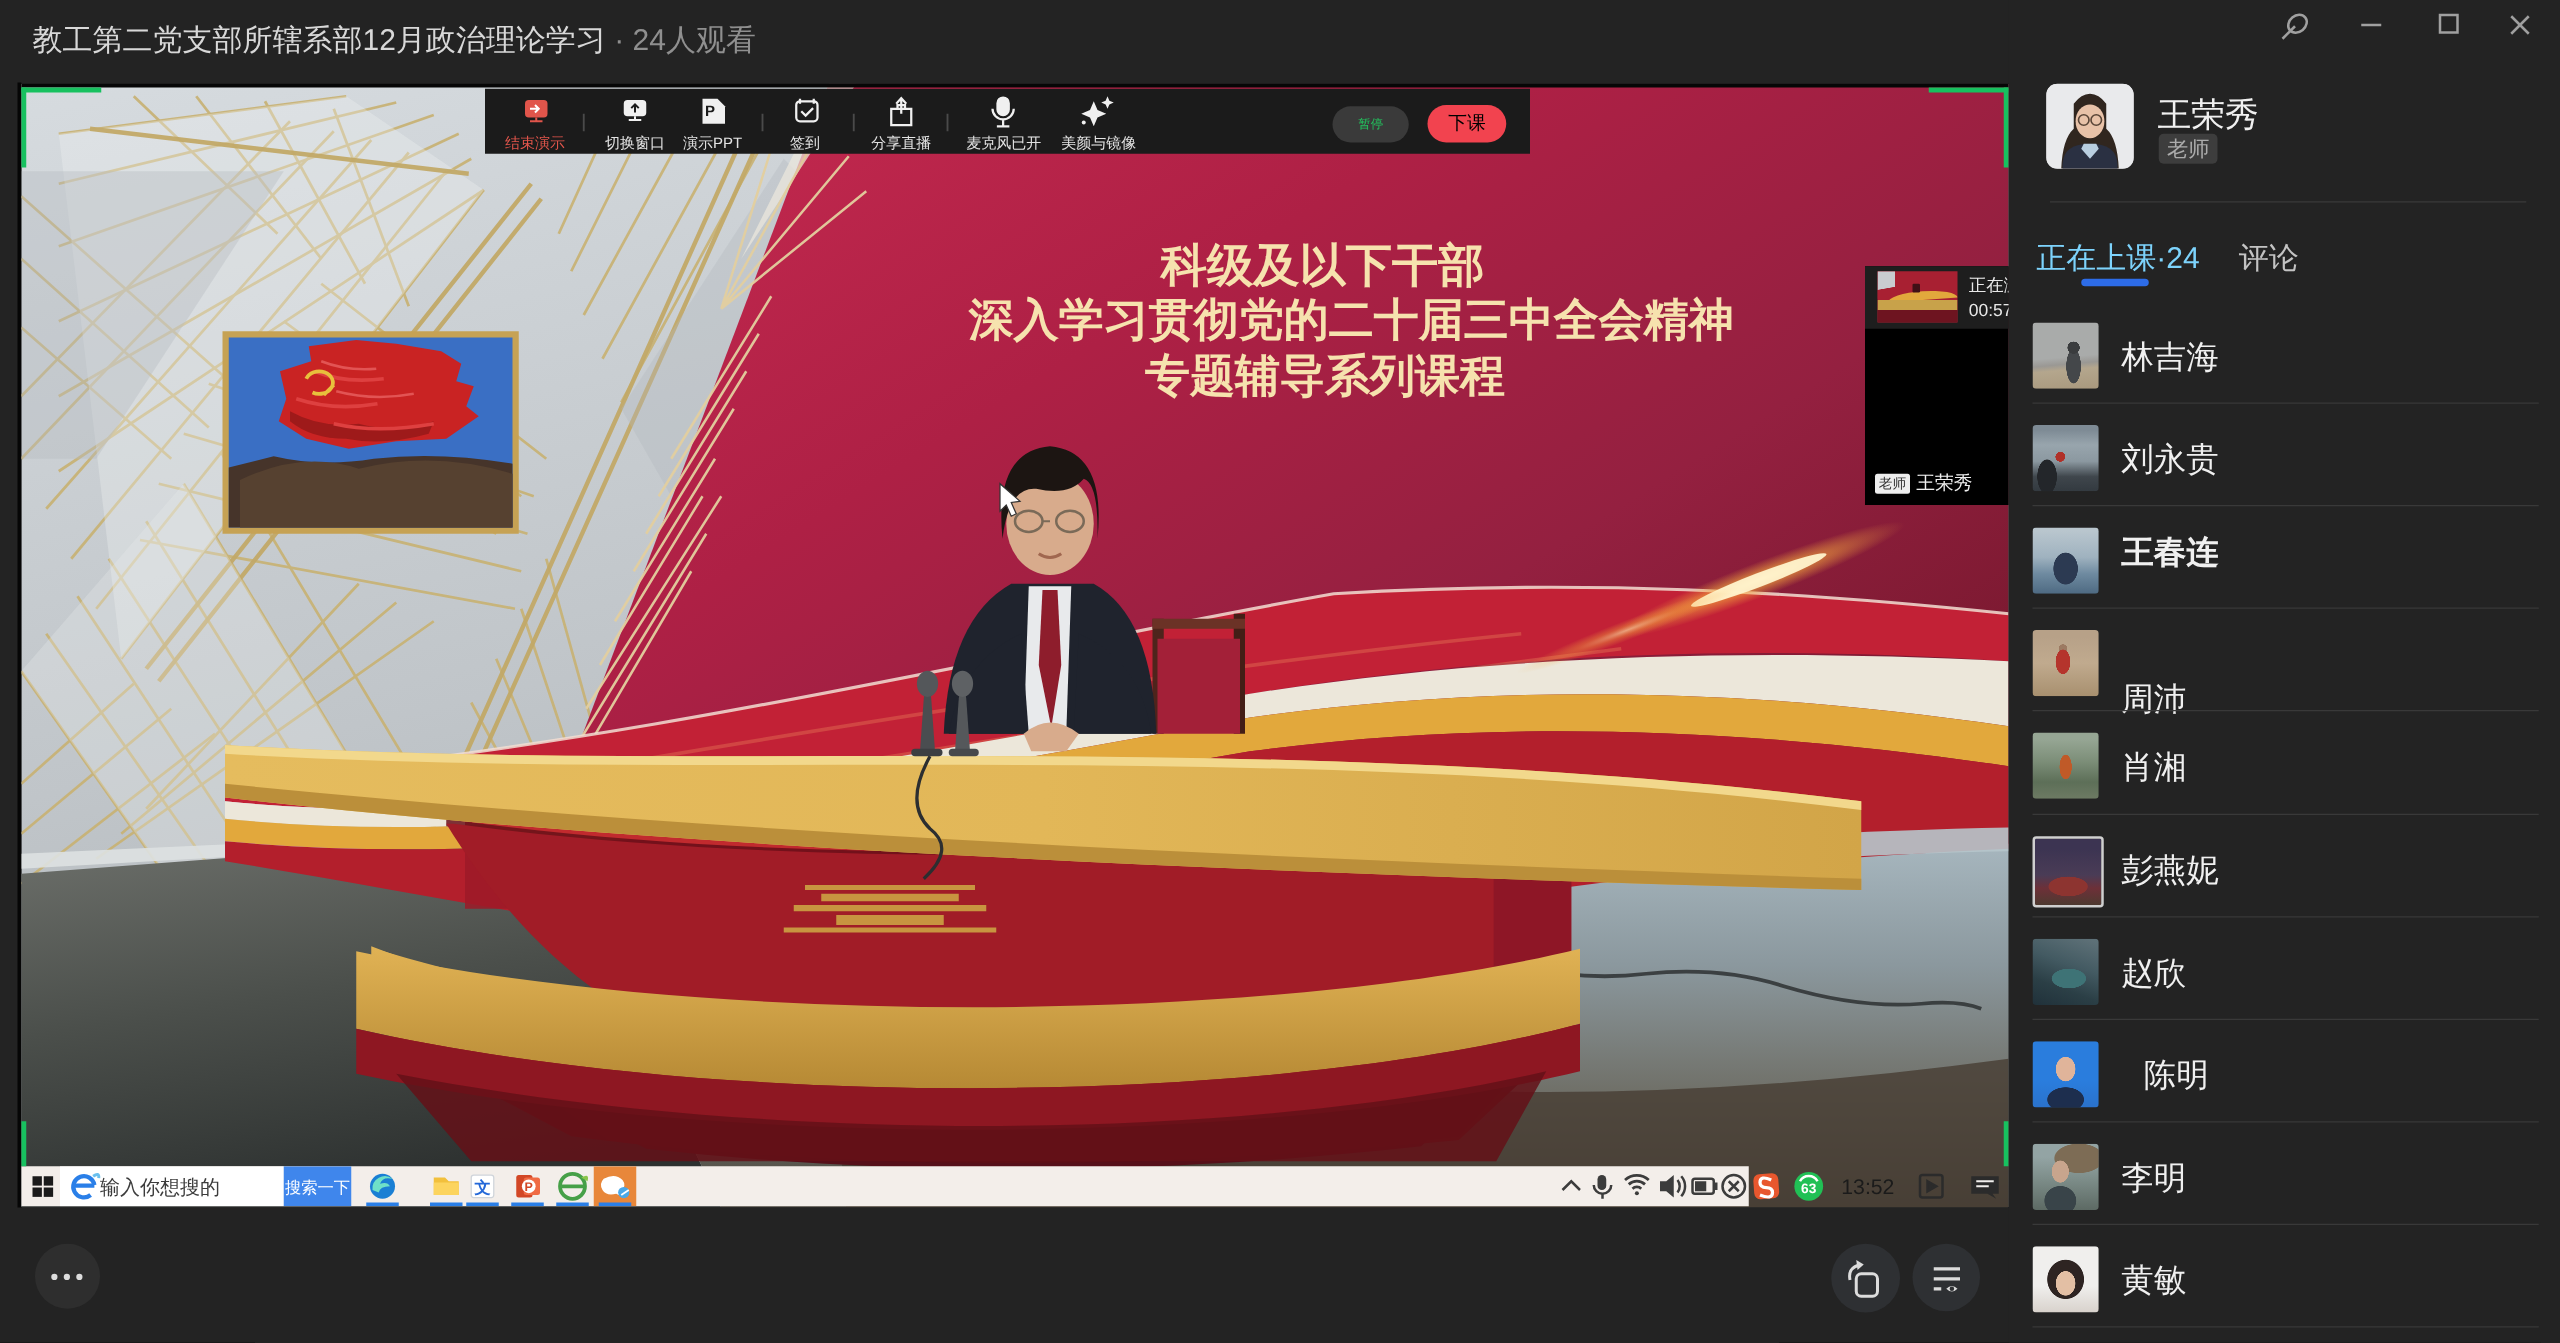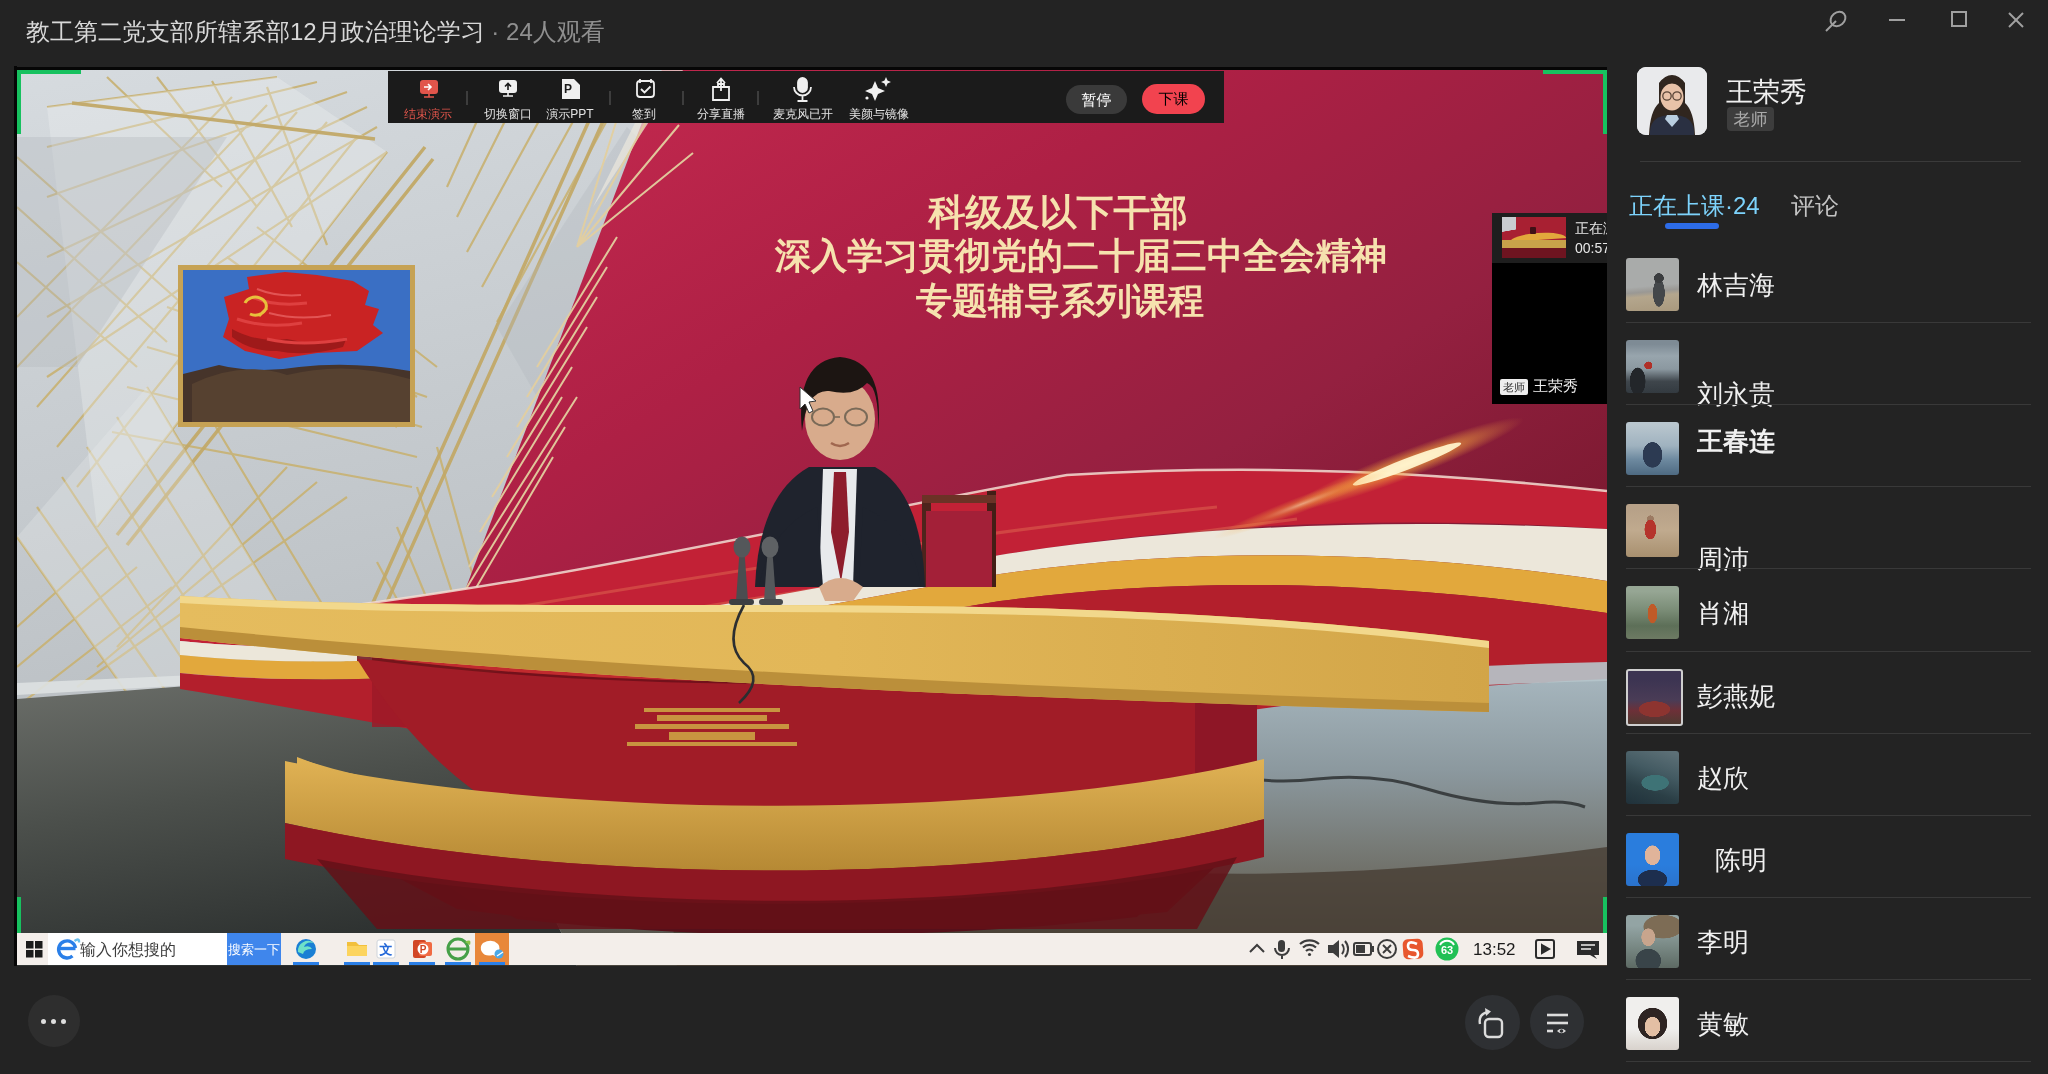--- a/index.html
+++ b/index.html
@@ -258,40 +258,40 @@
       <g font-size="12" fill="#e3e3e3" text-anchor="middle" font-family="Liberation Sans,sans-serif">
         <text x="40" y="47" fill="#e1554b">结束演示</text>
         <text x="120" y="47">切换窗口</text>
         <text x="182" y="47">演示PPT</text>
         <text x="256" y="47">签到</text>
         <text x="333" y="47">分享直播</text>
         <text x="415" y="47">麦克风已开</text>
         <text x="491" y="47">美颜与镜像</text>
       </g>
     </svg>
-    <div class="abs" style="left:678px;top:14px;width:61px;height:29px;border-radius:15px;background:#3a3a3a;color:#ffffff;font-size:15px;text-align:center;line-height:29px;">暂停</div>
+    <div class="abs" style="left:678px;top:14px;width:61px;height:29px;border-radius:15px;background:#3a3a3a;color:#22c55e;font-size:10px;text-align:center;line-height:29px;">暂停</div>
     <div class="abs" style="left:754px;top:13px;width:63px;height:30px;border-radius:15px;background:#f2434f;color:#000000;font-size:15px;text-align:center;line-height:30px;">下课</div>
   </div>
 
   <div class="abs" style="left:1475px;top:146px;width:115px;height:191px;background:#000;">
     <div class="abs" style="left:0;top:0;width:115px;height:50px;background:#1e1e1e;"></div>
     <div class="abs" style="left:10px;top:4px;width:64px;height:41px;background:#a82032;overflow:hidden;">
       <div class="abs" style="left:0;top:0;width:14px;height:22px;background:linear-gradient(170deg,#c9ccd0 60%,#a82032 62%);"></div>
       <div class="abs" style="left:8px;top:16px;width:56px;height:7px;background:#e2a83c;border-radius:50% 50% 0 0/100% 100% 0 0;transform:rotate(-4deg);"></div>
       <div class="abs" style="left:0;top:23px;width:64px;height:8px;background:#c8a24a;"></div>
       <div class="abs" style="left:0;top:31px;width:64px;height:10px;background:#6e1420;"></div>
       <div class="abs" style="left:28px;top:10px;width:6px;height:7px;background:#401016;border-radius:1px;"></div>
     </div>
     <div class="abs" style="left:83px;top:7px;font-size:14px;color:#e8e8e8;white-space:nowrap;">正在浏览</div>
     <div class="abs" style="left:83px;top:27px;font-size:14px;color:#e8e8e8;">00:57</div>
     <div class="abs" style="left:8px;top:166px;width:28px;height:16px;background:#eeeeee;border-radius:2px;font-size:11px;color:#333;text-align:center;line-height:16px;">老师</div>
     <div class="abs" style="left:41px;top:164px;font-size:15px;color:#f0f0f0;">王荣秀</div>
   </div>
 
-  <div class="abs" style="left:0;top:866px;width:1590px;height:32px;background:#f3eeea;">
+  <div class="abs" style="left:0;top:866px;width:1382px;height:32px;background:#f3eeea;">
     <svg class="abs" style="left:0;top:0;" width="1590" height="32" viewBox="0 0 1590 32">
       <g fill="#1b1b1b">
         <rect x="9" y="8" width="7.5" height="7.5"></rect>
           <rect x="18" y="8" width="7.5" height="7.5"></rect>
         <rect x="9" y="17" width="7.5" height="7.5"></rect>
           <rect x="18" y="17" width="7.5" height="7.5"></rect>
       </g>
       <rect x="31" y="0" width="179" height="32" fill="#ffffff"></rect>
       <g fill="none" stroke="#2a7fe8" stroke-width="3.4">
         <path d="M42 15.5 h16.5"></path>
@@ -416,21 +416,21 @@
     radial-gradient(circle 5px at 62% 38%, #3a3c3e 96%, transparent),
     radial-gradient(ellipse 6px 14px at 62% 66%, #44474a 96%, transparent),
     linear-gradient(175deg,#a9abaa 52%,#9a9894 62%,#b4a68d 70%,#a9997e 100%);"></div>
   <div class="abs row-name" style="left:90px;top:268px;">林吉海</div>
   <div class="abs" style="left:19px;top:322px;width:405px;height:1px;background:#393939;"></div>
 
   <div class="abs" style="left:19px;top:340px;width:53px;height:53px;border-radius:3px;background:
     radial-gradient(circle 4px at 42% 48%, #b03028 96%, transparent),
     radial-gradient(ellipse 8px 14px at 22% 78%, #23262a 96%, transparent),
     linear-gradient(180deg,#7e8b95 8%,#98a5ad 30%,#8b98a0 55%,#3f464c 78%,#333a40 100%);"></div>
-  <div class="abs row-name" style="left:90px;top:350px;margin-top:27px;">刘永贵</div>
+  <div class="abs row-name" style="left:90px;top:350px;">刘永贵</div>
   <div class="abs" style="left:19px;top:404px;width:405px;height:1px;background:#393939;"></div>
 
   <div class="abs" style="left:19px;top:422px;width:53px;height:53px;border-radius:3px;background:
     radial-gradient(ellipse 10px 13px at 50% 62%, #2c3a52 96%, transparent),
     linear-gradient(180deg,#b9c6ce 5%,#9fb2bf 45%,#6e8aa0 70%,#4e6a82 100%);"></div>
   <div class="abs row-name" style="left:90px;top:424px;font-weight:bold;">王春连</div>
   <div class="abs" style="left:19px;top:486px;width:405px;height:1px;background:#393939;"></div>
 
   <div class="abs" style="left:19px;top:504px;width:53px;height:53px;border-radius:3px;background:
     radial-gradient(ellipse 6px 10px at 46% 48%, #b5342c 96%, transparent),

